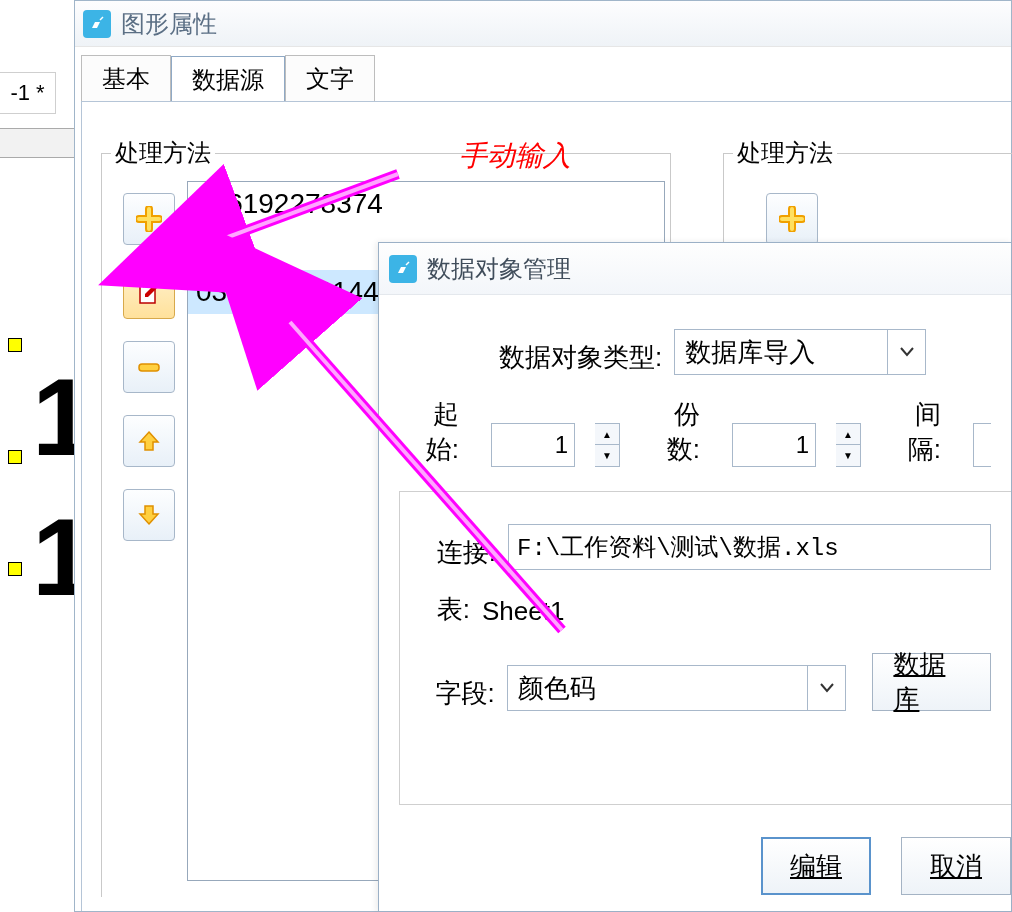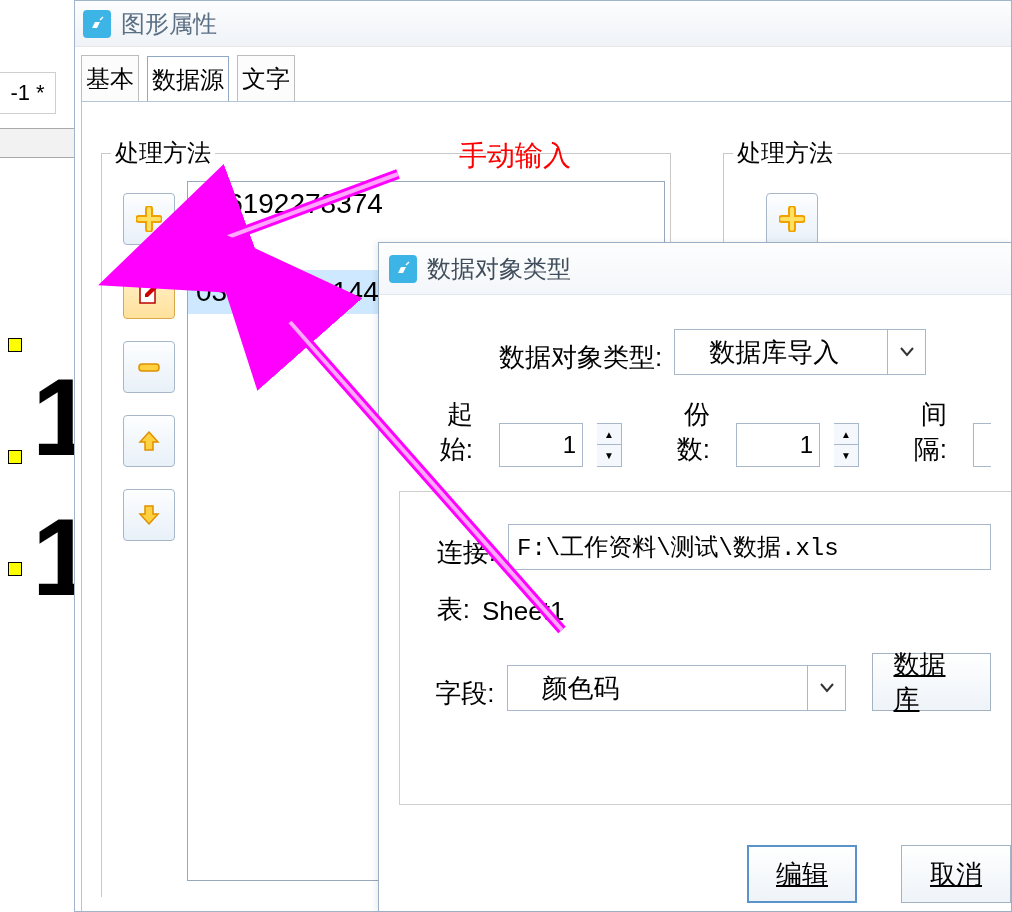--- a/index.html
+++ b/index.html
@@ -87,26 +87,25 @@
 
     
     .tabs-row {
       height: 54px;
       display: flex; align-items: flex-end;
       padding-left: 6px;
       position: relative;
     }
     .tab {
       height: 46px;
-      padding: 0 4px;
+      padding: 0 20px;
       border: 1px solid #bdbdbd;
       border-bottom: none;
       background: #fcfcfc;
       display: flex; align-items: center;
-      margin-right: 8px;
       font-size: 24px;
       cursor: pointer;
     }
     .tab.active {
       background: #fff;
       border-color: #8fa9c5;
       position: relative;
       top: 1px;
     }
     .tab-panel-border {
@@ -213,21 +212,20 @@
     .field-label {
       font-size: 26px;
       margin-right: 12px;
       text-align: right;
     }
     .combo {
       display: flex; align-items: center;
       height: 46px;
       border: 1px solid #a8b8ca;
       background: #fff;
-      padding-left: 24px;
     }
     .combo .combo-text { flex: 1; padding: 0 10px; font-size: 26px; }
     .combo .combo-arrow {
       width: 38px; height: 100%;
       border-left: 1px solid #a8b8ca;
       display: flex; align-items: center; justify-content: center;
       cursor: pointer;
     }
     .num-input {
       width: 84px; height: 44px;
@@ -280,30 +278,31 @@
       font-size: 26px;
       display: inline-flex; align-items: center; justify-content: center;
       cursor: pointer;
       text-decoration: underline;
     }
     .button.primary {
       border: 2px solid #5a93cc;
     }
     .dialog-buttons {
       position: absolute;
-      right: 0; bottom: 8px;
-      display: flex; gap: 44px;
+      right: 0; bottom: 16px;
+      display: flex; gap: 30px;
     }
 
     
     .annotation-text {
       position: absolute;
       left: 384px; top: 136px;
       color: #ff0000;
       font-size: 28px;
+      font-style: italic;
     }
 
     .arrow-overlay {
       position: absolute;
       left: 0; top: 0;
       pointer-events: none;
     }
   </style>
 </head>
 <body>
@@ -397,37 +396,37 @@
 </div>
 
 <div class="dialog-manage">
   <div class="dialog-title">
     <span class="app-icon">
       <svg width="16" height="16" viewBox="0 0 16 16">
           <path d="M3 12 L6 6 L11 6 L8 12 Z" fill="#fff"></path>
           <line x1="11" y1="4" x2="14" y2="1" stroke="#fff" stroke-width="1.5"></line>
         </svg>
     </span>
-    <span class="title-text">数据对象类型</span>
+    <span class="title-text">数据对象管理</span>
   </div>
   <div class="dialog-body">
 
     <div class="field-row" style="margin-left:100px;">
       <span class="field-label">数据对象类型:</span>
       <div class="combo" style="width:252px;">
         <span class="combo-text">数据库导入</span>
         <div class="combo-arrow">
           <svg width="14" height="10" viewBox="0 0 14 10">
               <path d="M1 1 L7 8 L13 1" fill="none" stroke="#333" stroke-width="2"></path>
             </svg>
         </div>
       </div>
     </div>
 
-    <div class="field-row" style="margin-left:18px; gap:14px;">
+    <div class="field-row" style="margin-left:18px; gap:20px;">
       <span class="field-label">起始:</span>
       <input class="num-input" value="1" style="">
       <div class="spinner">
         <div>▲</div>
         <div>▼</div>
       </div>
       <span class="field-label" style="margin-left:18px;">份数:</span>
       <input class="num-input" value="1" style="">
       <div class="spinner">
         <div>▲</div>

